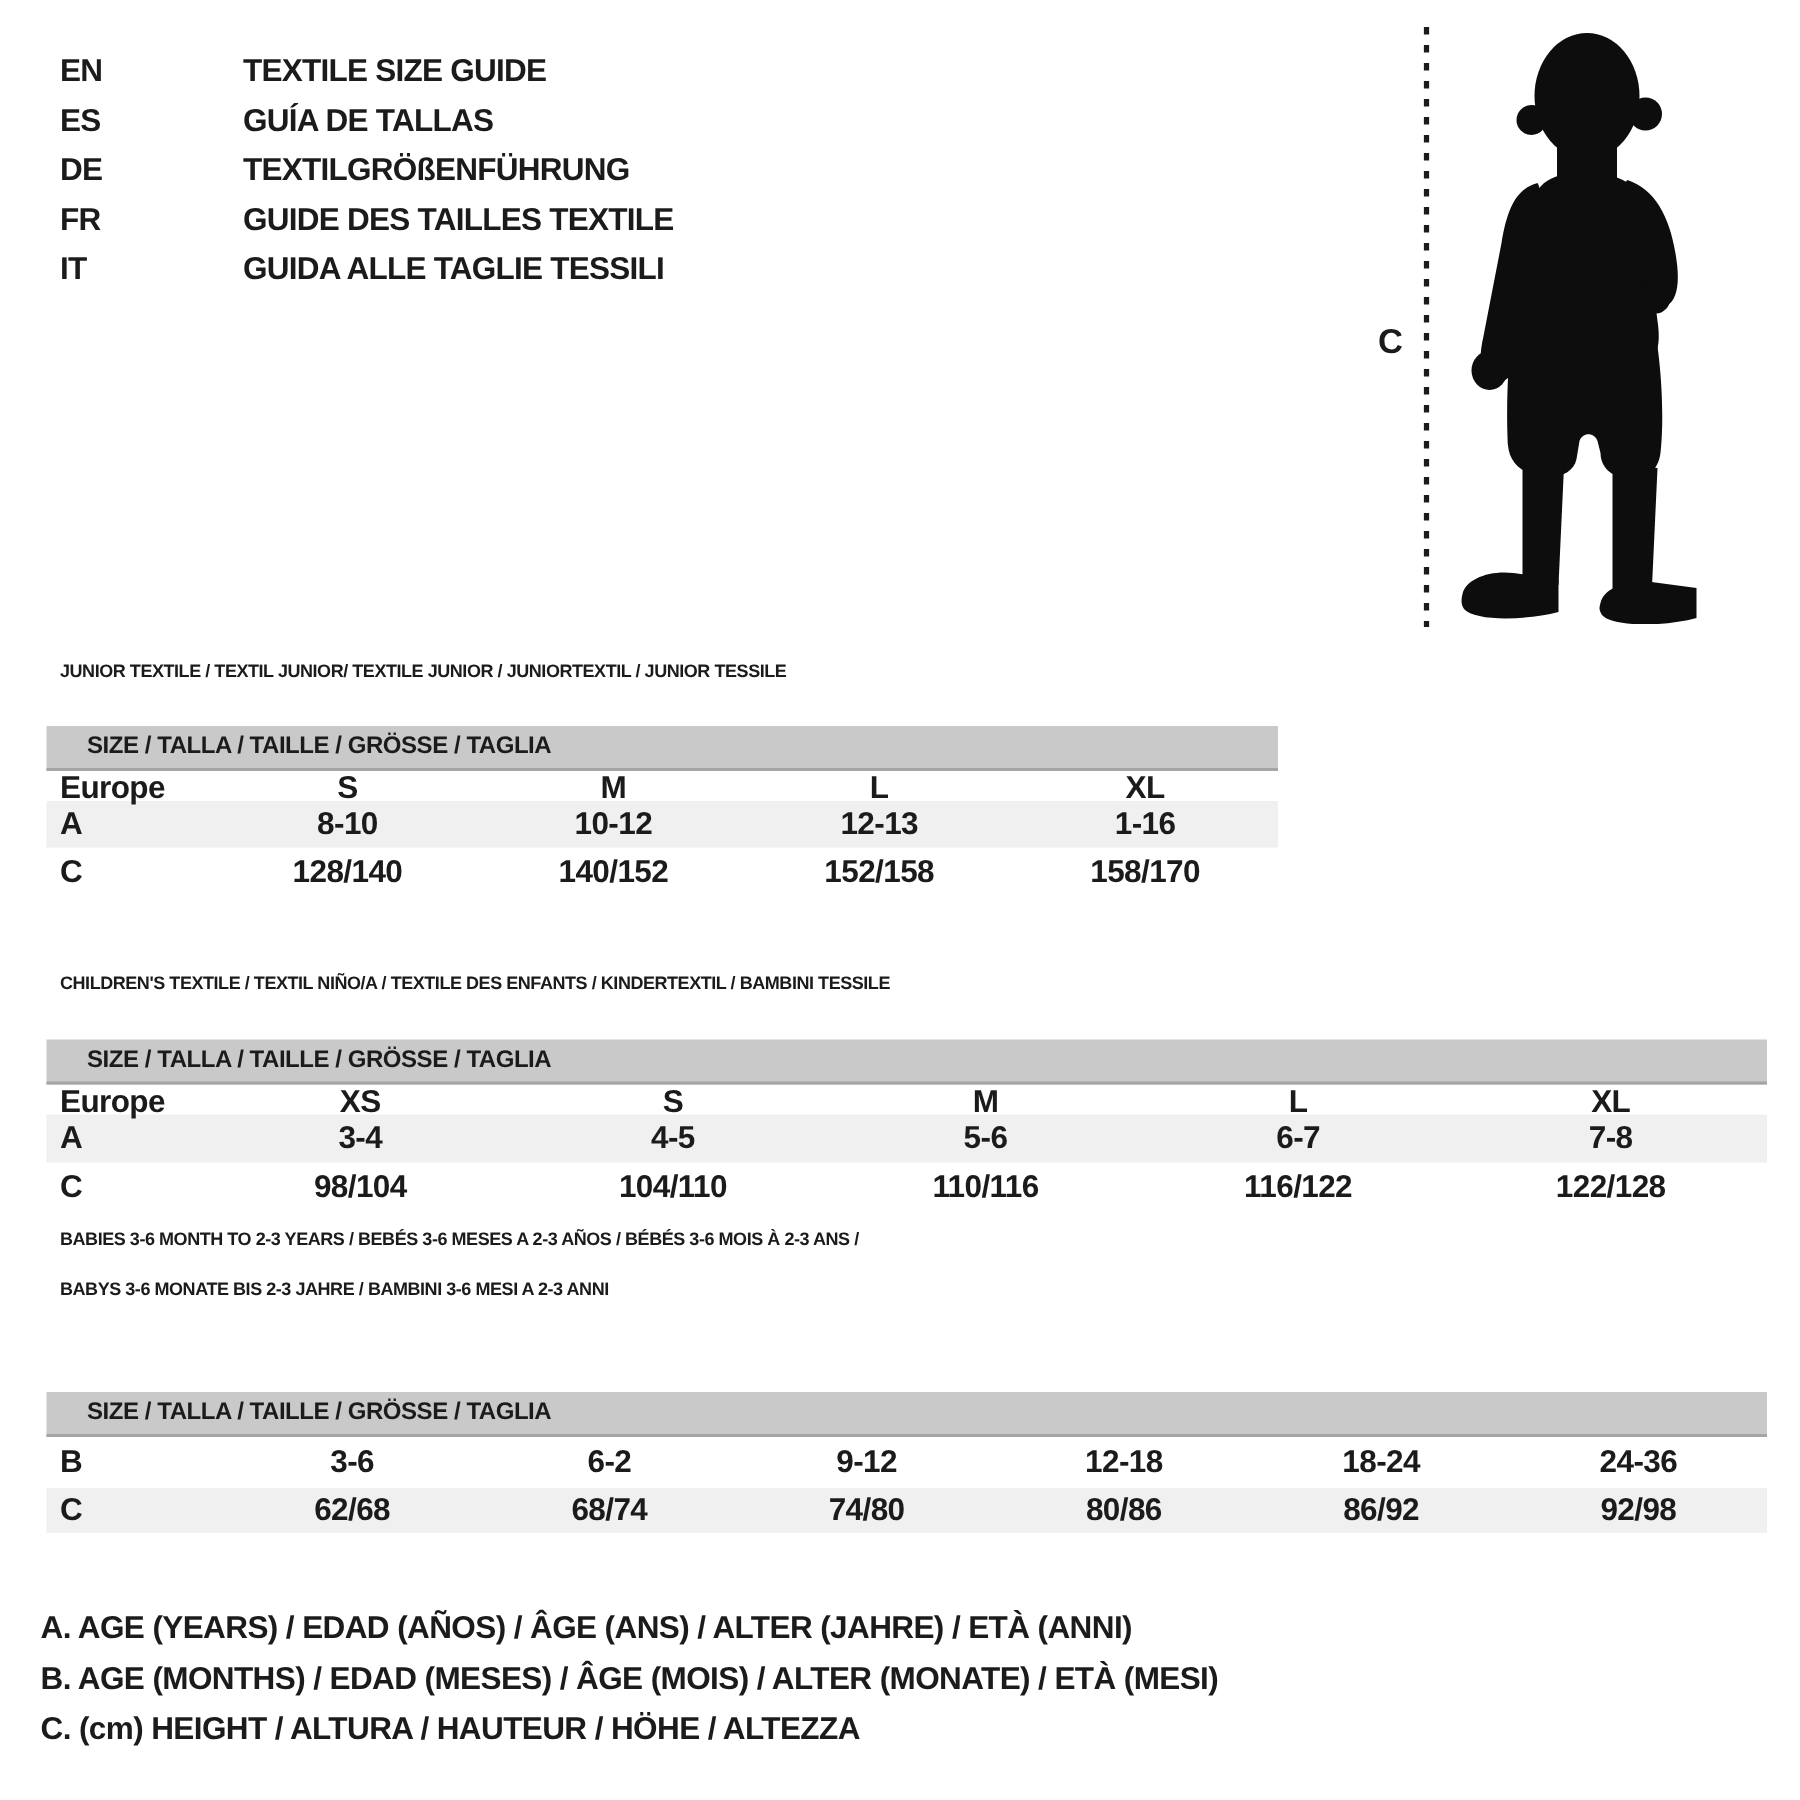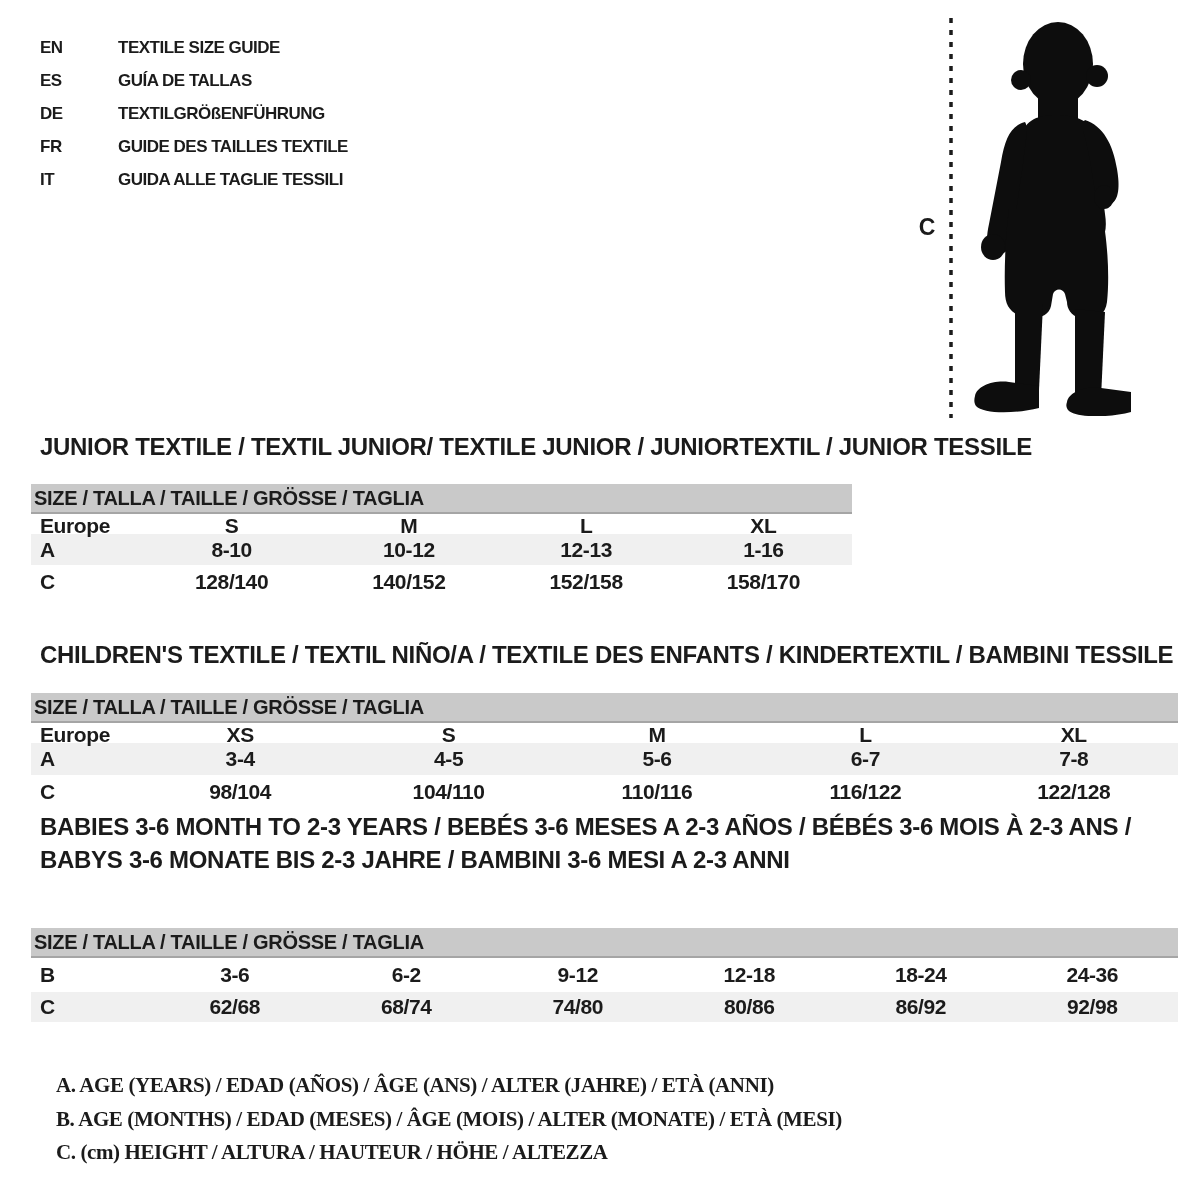--- a/index.html
+++ b/index.html
@@ -14,51 +14,52 @@
   }
 
   
   .languages {
     position: absolute; left: 40px; top: 31px;
   }
   .lang-row {
     display: grid;
     grid-template-columns: 78px auto;
     line-height: 33px;
-    font-size: 17px;
+    font-size: 21px;
     letter-spacing: -0.5px;
     white-space: nowrap;
+    gap: 44px;
   }
 
   
   .dash-line { position: absolute; left: 948px; top: 18px; }
   .measure-label {
     position: absolute; left: 912px; top: 214px;
     width: 30px; text-align: center;
     font-size: 23px;
   }
   .silhouette { position: absolute; left: 963px; top: 14px; }
 
   
   .section-title {
     position: absolute; left: 40px;
-    font-size: 24px; letter-spacing: -0.3px;
+    font-size: 12px; letter-spacing: -0.3px;
     line-height: 24px;
     white-space: nowrap;
   }
   .section-title.two-line { line-height: 33px; white-space: nowrap; }
 
   
   .size-table { position: absolute; left: 31px; }
   .size-bar {
     height: 28px; line-height: 28px;
     background: #c9c9c9;
     border-bottom: 2px solid #a5a5a5;
-    padding-left: 3px;
-    font-size: 20px; letter-spacing: -0.3px;
+    padding-left: 27px;
+    font-size: 16px; letter-spacing: -0.3px;
   }
   .size-row { display: grid; align-items: center; }
   .size-row.shaded { background: #f0f0f0; }
   .cell {
     font-size: 21px; letter-spacing: -0.4px;
     text-align: center;
   }
   .cell.label { text-align: left; padding-left: 9px; }
 
   .t1 { top: 484px; width: 821px; }
@@ -69,25 +70,24 @@
   .t3 .size-row { grid-template-columns: 118px repeat(6, 1fr); }
 
   .row-h36 { height: 20px; }
   .row-h34 { height: 34px; }
   .row-h32 { height: 32px; }
   .row-h31 { height: 31px; }
   .row-h30 { height: 30px; }
 
   
   .footnotes {
-    position: absolute; left: 56px; top: 1069px;
+    position: absolute; left: 27px; top: 1069px;
     font-size: 21px; letter-spacing: -0.4px;
     line-height: 33.5px;
     white-space: nowrap;
-    font-family: Liberation Serif, serif;
   }
 </style>
 </head>
 <body>
 
 <div class="languages">
   <div class="lang-row">
     <span>EN</span>
     <span>TEXTILE SIZE GUIDE</span>
   </div>

